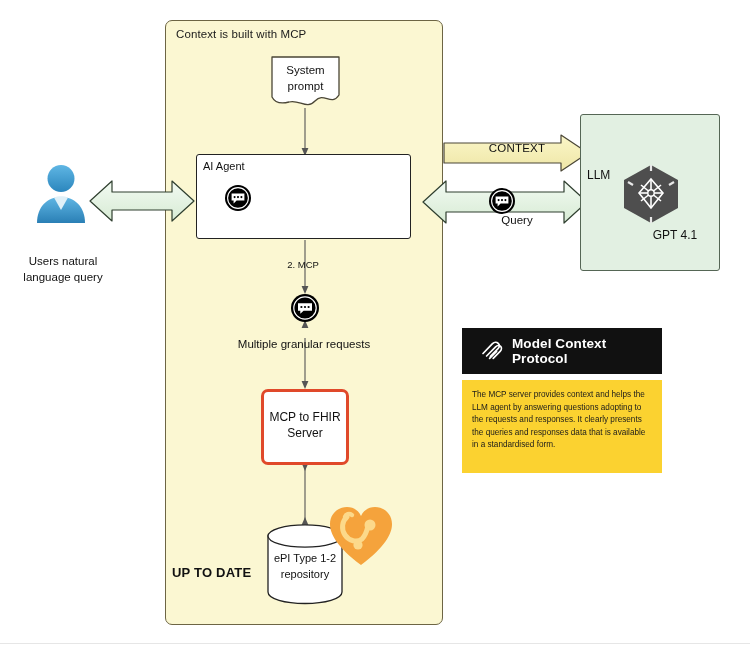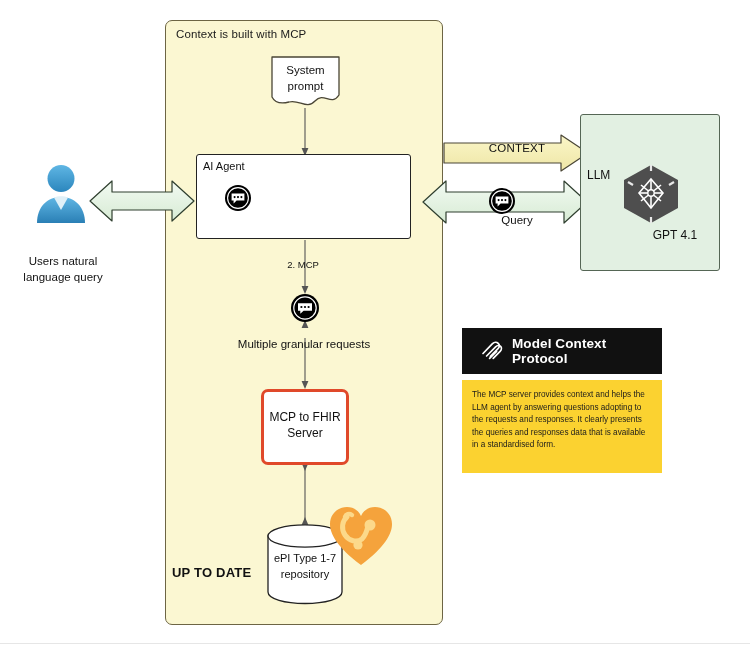--- a/index.html
+++ b/index.html
@@ -307,21 +307,21 @@
       <div>Server</div>
     </div>
   </div>
 
   <div class="abs" id="repository">
     <svg width="78" height="82" style="position:absolute;left:0;top:0;">
       <path d="M2,13 V69 C2,76 19,80.5 39,80.5 C59,80.5 76,76 76,69 V13 Z" fill="#ffffff" stroke="#222" stroke-width="1.3"></path>
       <ellipse cx="39" cy="13" rx="37" ry="11.2" fill="#ffffff" stroke="#222" stroke-width="1.3"></ellipse>
     </svg>
     <div id="repo-text">
-      <div>ePI Type 1-7</div>
+      <div>ePI Type 1-2</div>
       <div>repository</div>
     </div>
   </div>
 
   <div class="abs" id="up-to-date">UP TO DATE</div>
 
   <div class="abs" id="heart-icon">
     <svg width="68" height="66" viewBox="0 0 68 66">
       <path d="M34,62 C10,44 3,31 3,21 C3,11 11,4 20,4 C27,4 32,8 34,13 C36,8 41,4 48,4 C57,4 65,11 65,21 C65,31 58,44 34,62 Z" fill="#f5a33c"></path>
       <path d="M20,14 C15,18 14,26 18,32 C22,38 30,40 35,36 C39,32 40,27 41,23" fill="none" stroke="#fcd98a" stroke-width="5" stroke-linecap="round"></path>

